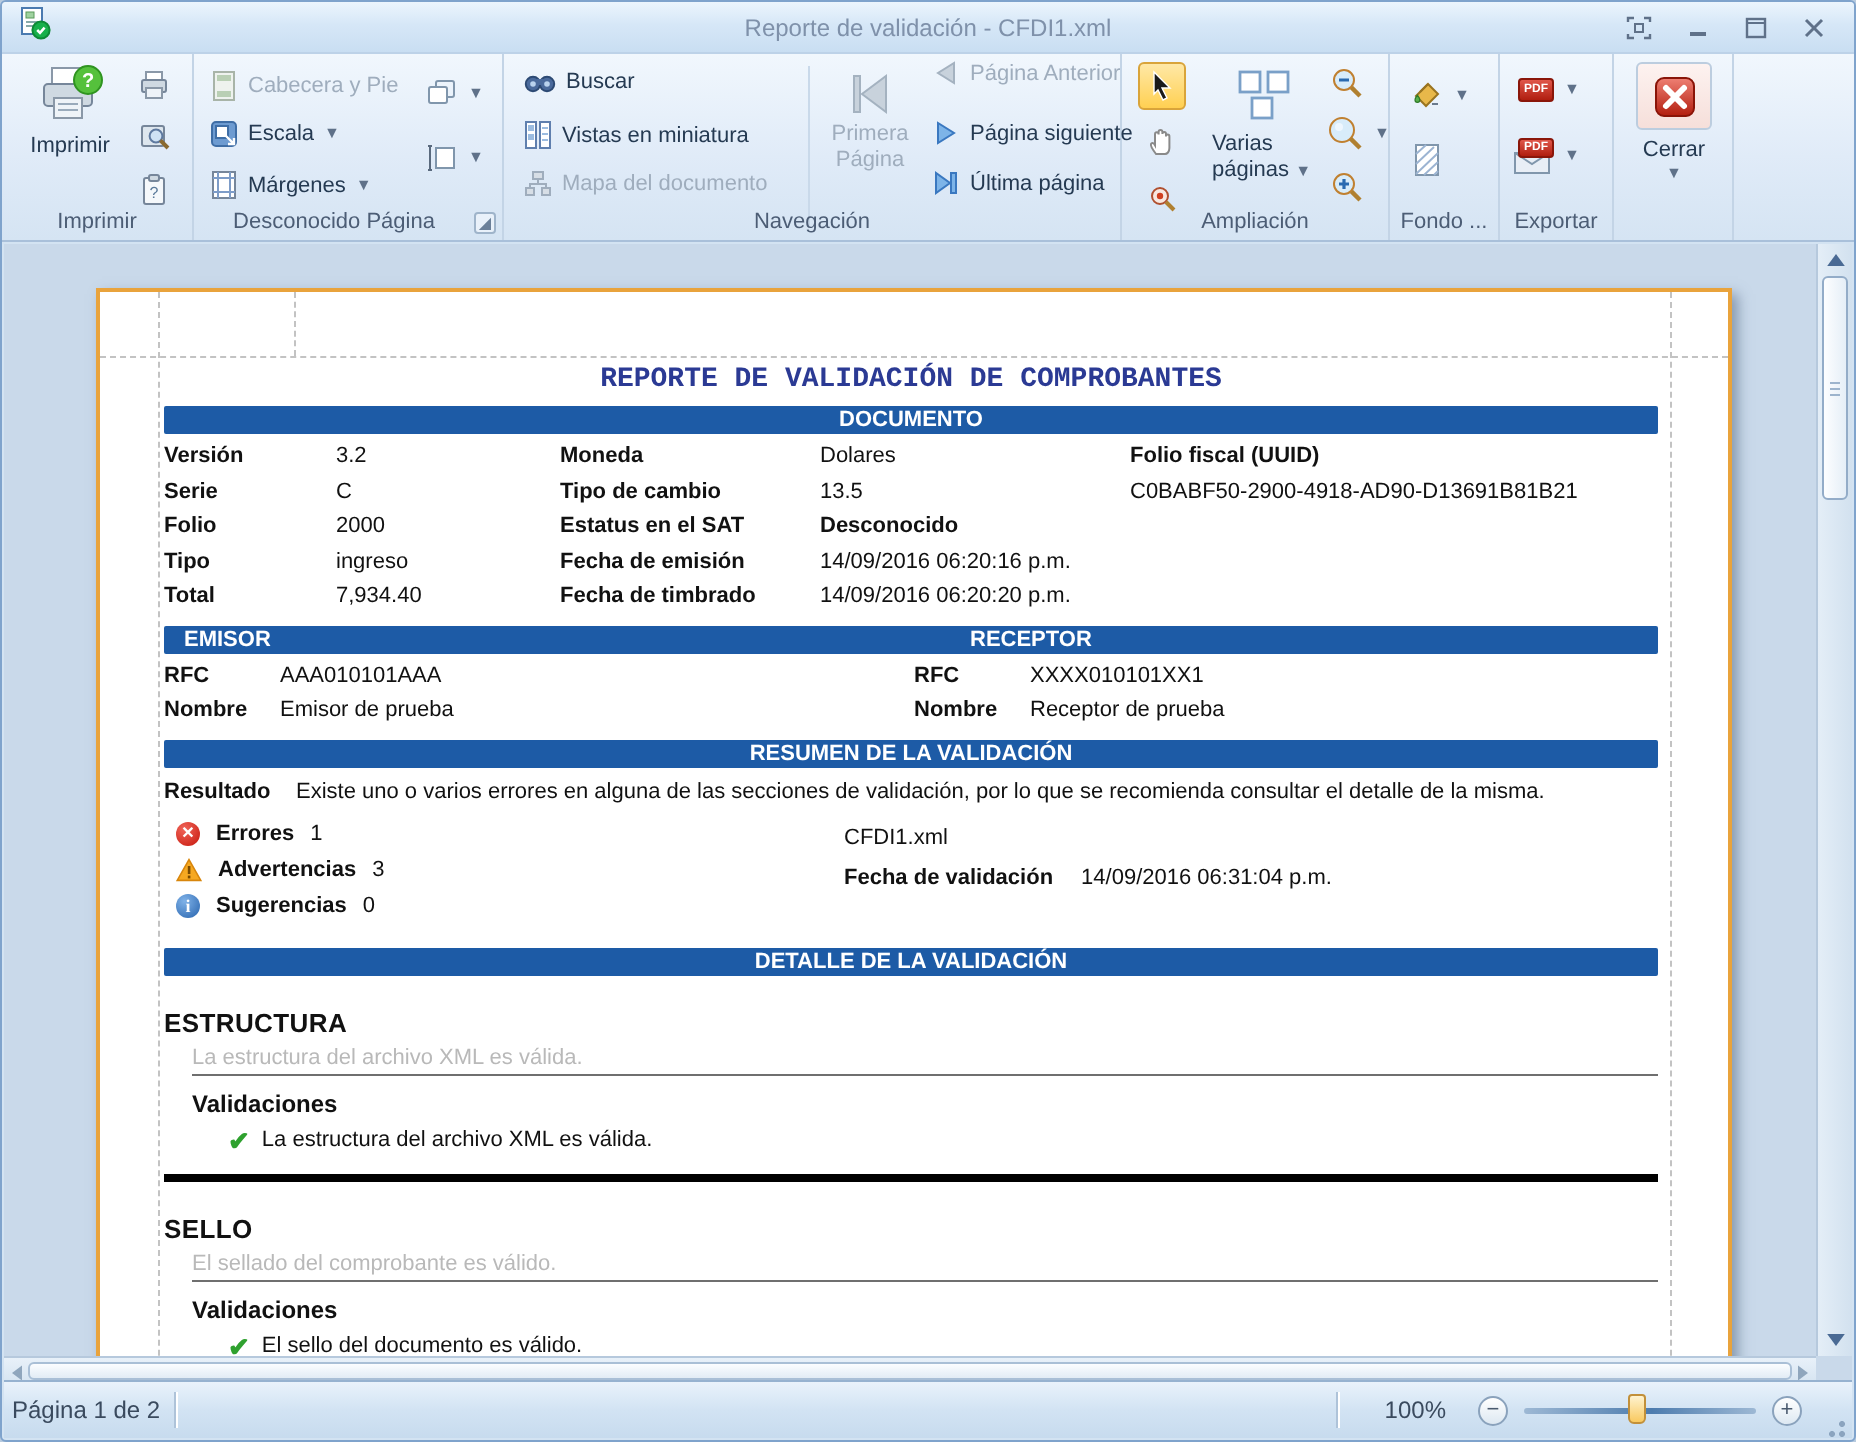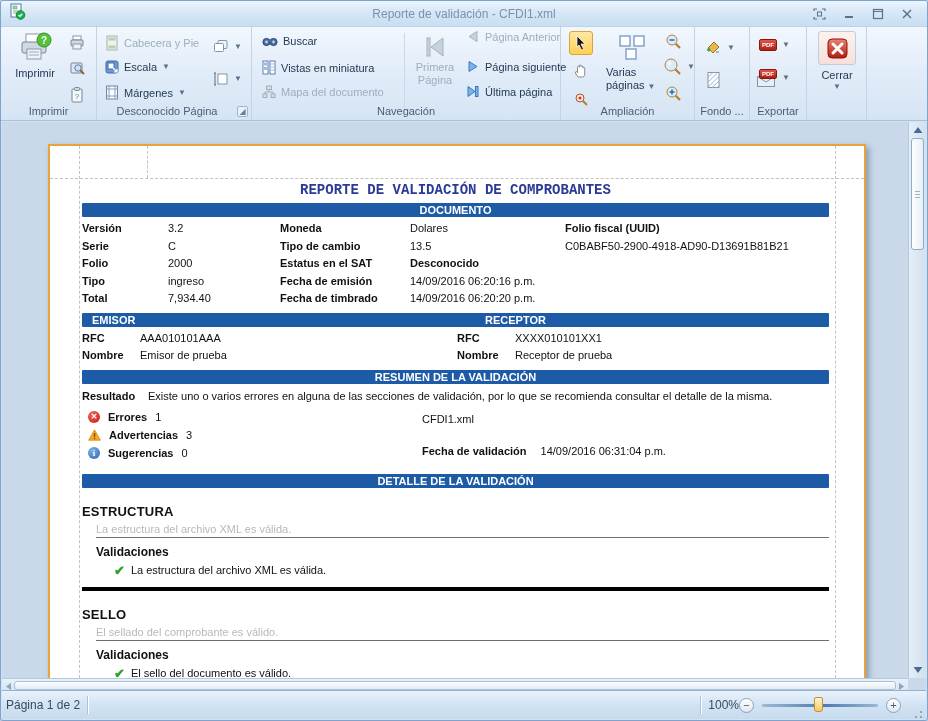--- a/index.html
+++ b/index.html
@@ -467,21 +467,21 @@
             <span class="b">Advertencias</span>
             <span>3</span>
           </div>
           <div class="cntrow">
             <span class="ic-info">i</span>
             <span class="b">Sugerencias</span>
             <span>0</span>
           </div>
           <div class="resright">
             <div>CFDI1.xml</div>
-            <div class="fecharow" style="margin-top:14px">
+            <div class="fecharow" style="margin-top:2px">
               <span class="b">Fecha de validación</span>
               <span>14/09/2016 06:31:04 p.m.</span>
             </div>
           </div>
         </div>
 
         <div class="secbar c" style="margin-top:12px">DETALLE DE LA VALIDACIÓN</div>
 
         <div>
           <div class="sect-title">ESTRUCTURA</div>
@@ -533,21 +533,21 @@
         <polygon points="6,4.5 1,0.8 1,8.2" fill="#8fa6bd"></polygon>
       </svg>
     </div>
   </div>
 
   <div class="statusbar">
     <span style="padding-left:4px">Página 1 de 2</span>
     <span class="sdiv"></span>
     <span style="flex:1"></span>
     <span class="sdiv"></span>
-    <span style="margin:0 0">100%</span>
+    <span style="margin:0 16px">100%</span>
     <span class="zbtn">−</span>
     <span class="slider">
       <span class="strack"></span>
       <span class="sthumb"></span>
     </span>
     <span class="zbtn">+</span>
     <span class="grip"></span>
   </div>
 
 </div>

